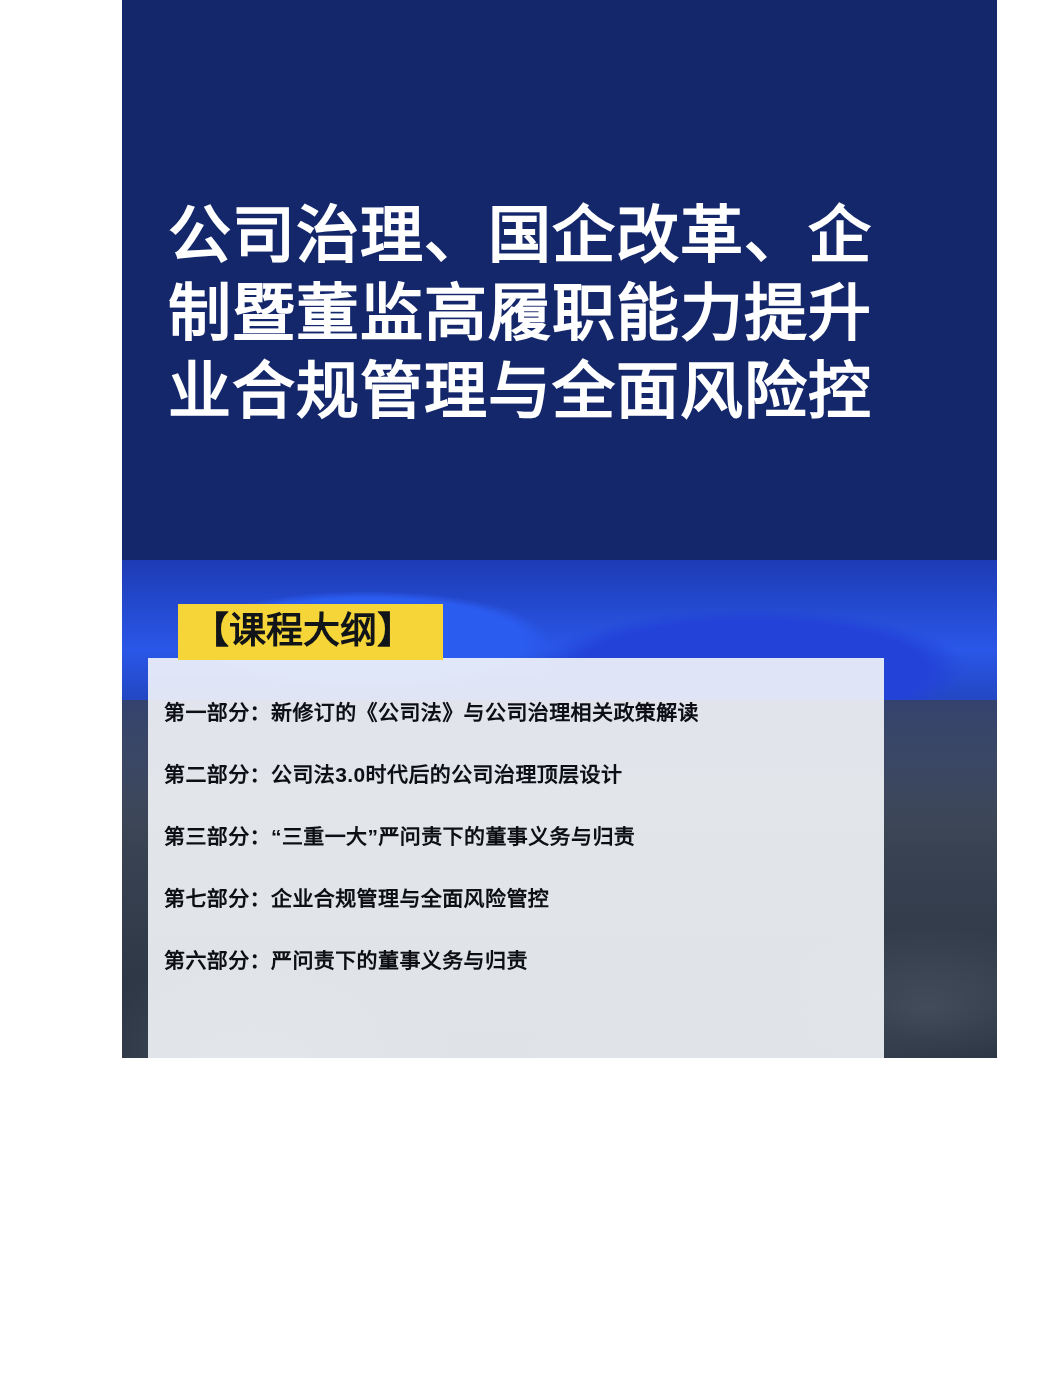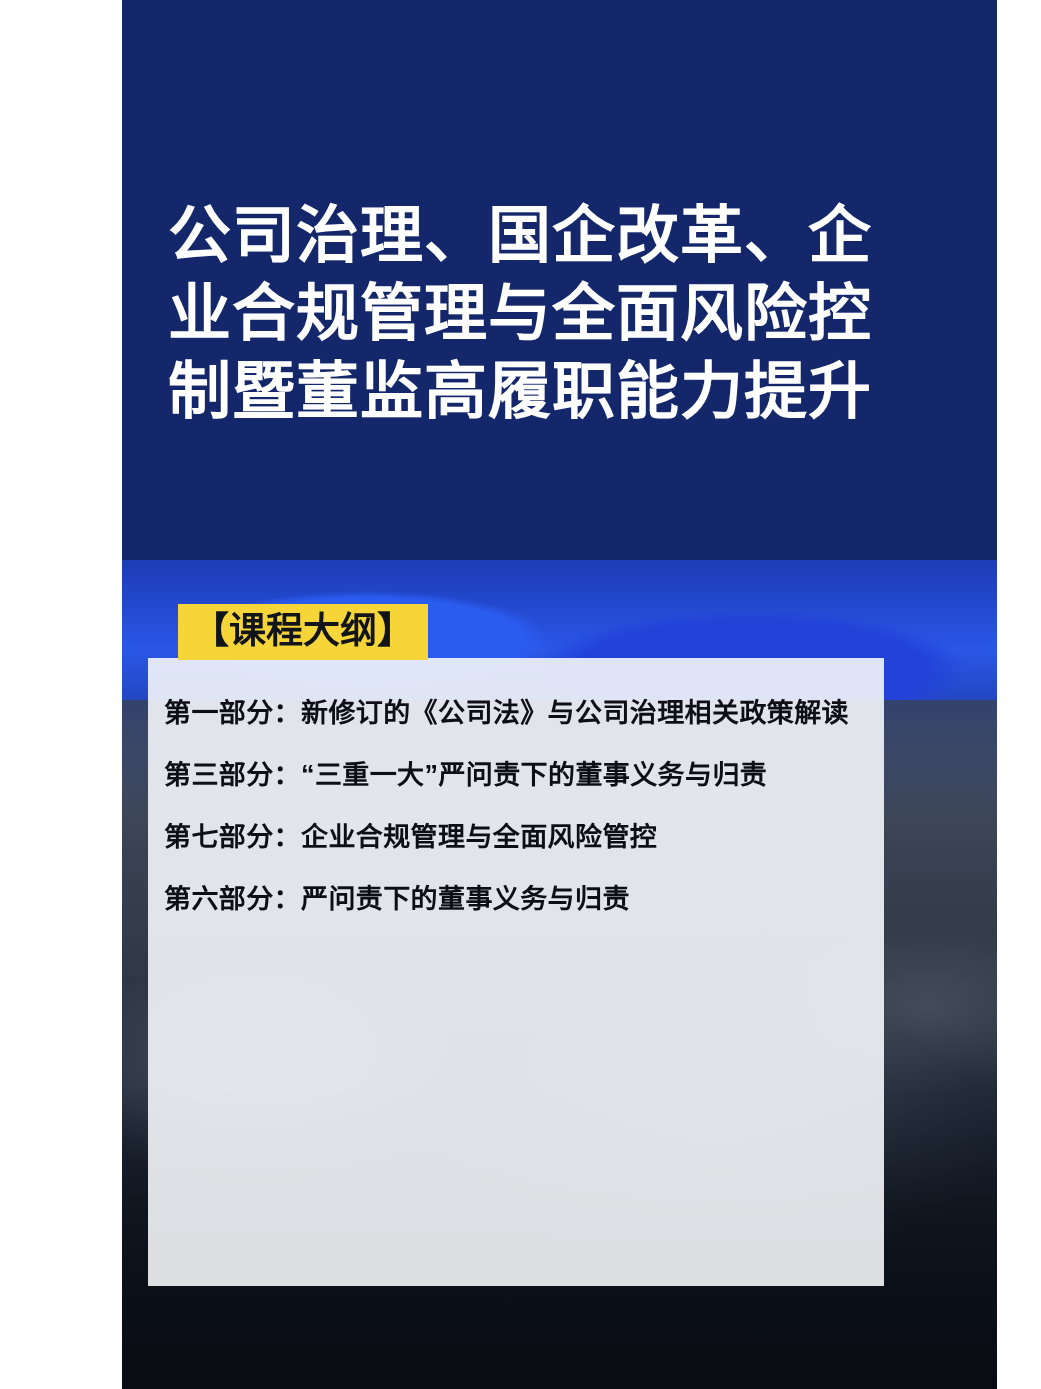--- a/index.html
+++ b/index.html
@@ -10,21 +10,21 @@
   body {
     width: 1041px;
     height: 1389px;
     font-family: "Liberation Sans", "DejaVu Sans", sans-serif;
     overflow: hidden;
   }
 
   .poster {
     position: relative;
     width: 1041px;
-    height: 1389px;
+    height: 1058px;
     overflow: hidden;
     background: #ffffff;
   }
 
   
   .margin-left {
     position: absolute;
     left: 0; top: 0;
     width: 122px; height: 1389px;
     background: #ffffff;
@@ -128,68 +128,69 @@
     white-space: nowrap;
   }
 
   
   .outline-heading {
     position: absolute;
     left: 178px;
     top: 604px;
     z-index: 20;
     background: #f5d538;
-    padding: 5px 14px 7px 14px;
+    padding: 5px 29px 7px 14px;
   }
   .outline-heading span {
     color: #111418;
     font-size: 37px;
     font-weight: bold;
     line-height: 44px;
     white-space: nowrap;
   }
 
   
   .outline-list {
     position: absolute;
     left: 164px;
     top: 682px;
     width: 716px;
     z-index: 20;
   }
   .outline-item {
     color: #0d0f14;
-    font-size: 27px;
+    font-size: 21px;
     font-weight: bold;
     line-height: 62px;
     letter-spacing: 0.4px;
   }
 </style>
 </head>
 <body>
 
 <div class="poster">
 
   <div class="bg-base"></div>
   <div class="paint-band"></div>
   <div class="photo-area"></div>
   <div class="outline-panel"></div>
 
   <div class="title-block">
     <div class="title-line">公司治理、国企改革、企</div>
+    <div class="title-line">制暨董监高履职能力提升</div>
     <div class="title-line">业合规管理与全面风险控</div>
-    <div class="title-line">制暨董监高履职能力提升</div>
   </div>
 
   <div class="outline-heading">
     <span>【课程大纲】</span>
   </div>
 
   <div class="outline-list">
     <div class="outline-item">第一部分：新修订的《公司法》与公司治理相关政策解读</div>
+    <div class="outline-item">第二部分：公司法3.0时代后的公司治理顶层设计</div>
     <div class="outline-item">第三部分：“三重一大”严问责下的董事义务与归责</div>
     <div class="outline-item">第七部分：企业合规管理与全面风险管控</div>
     <div class="outline-item">第六部分：严问责下的董事义务与归责</div>
   </div>
 
   <div class="margin-left"></div>
   <div class="margin-right"></div>
 
 </div>
 

